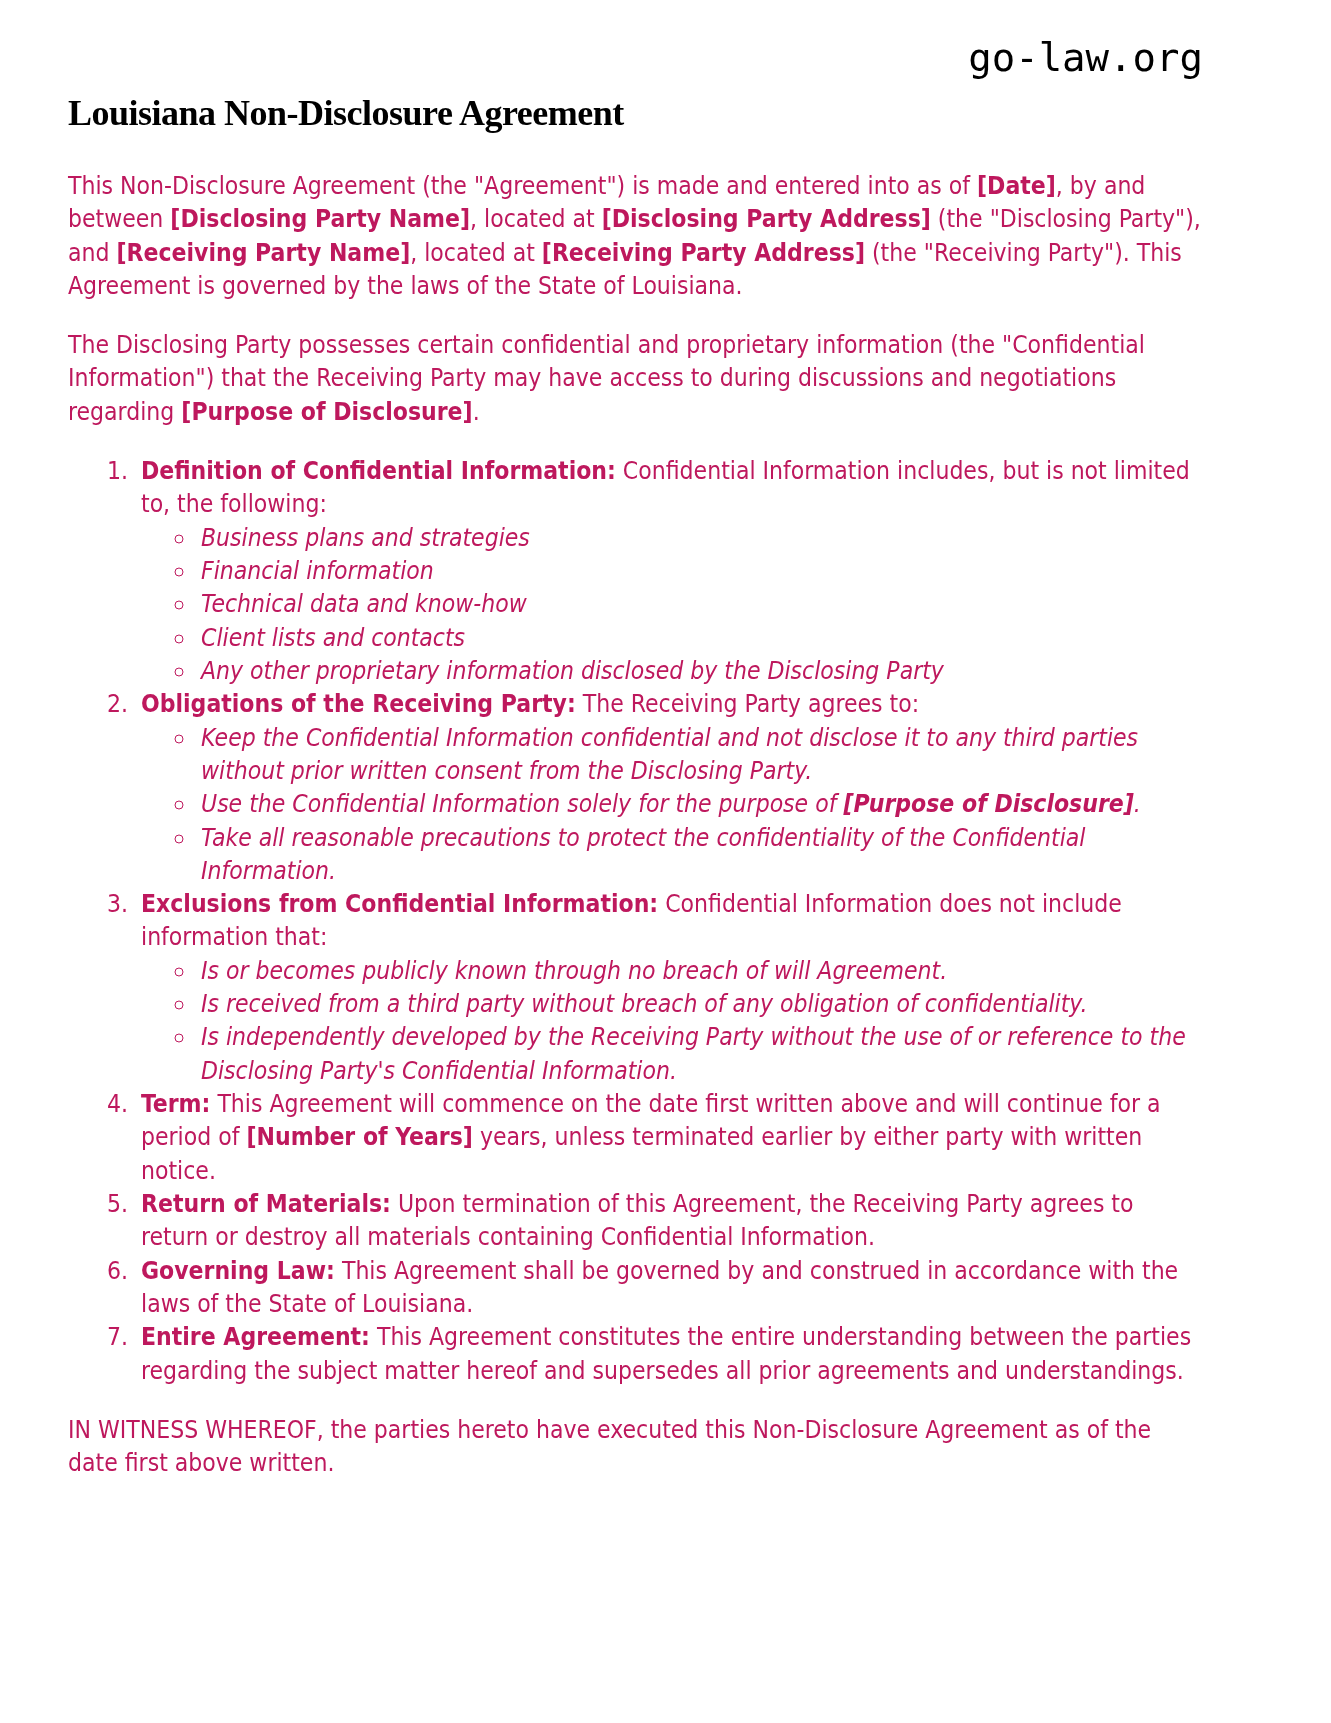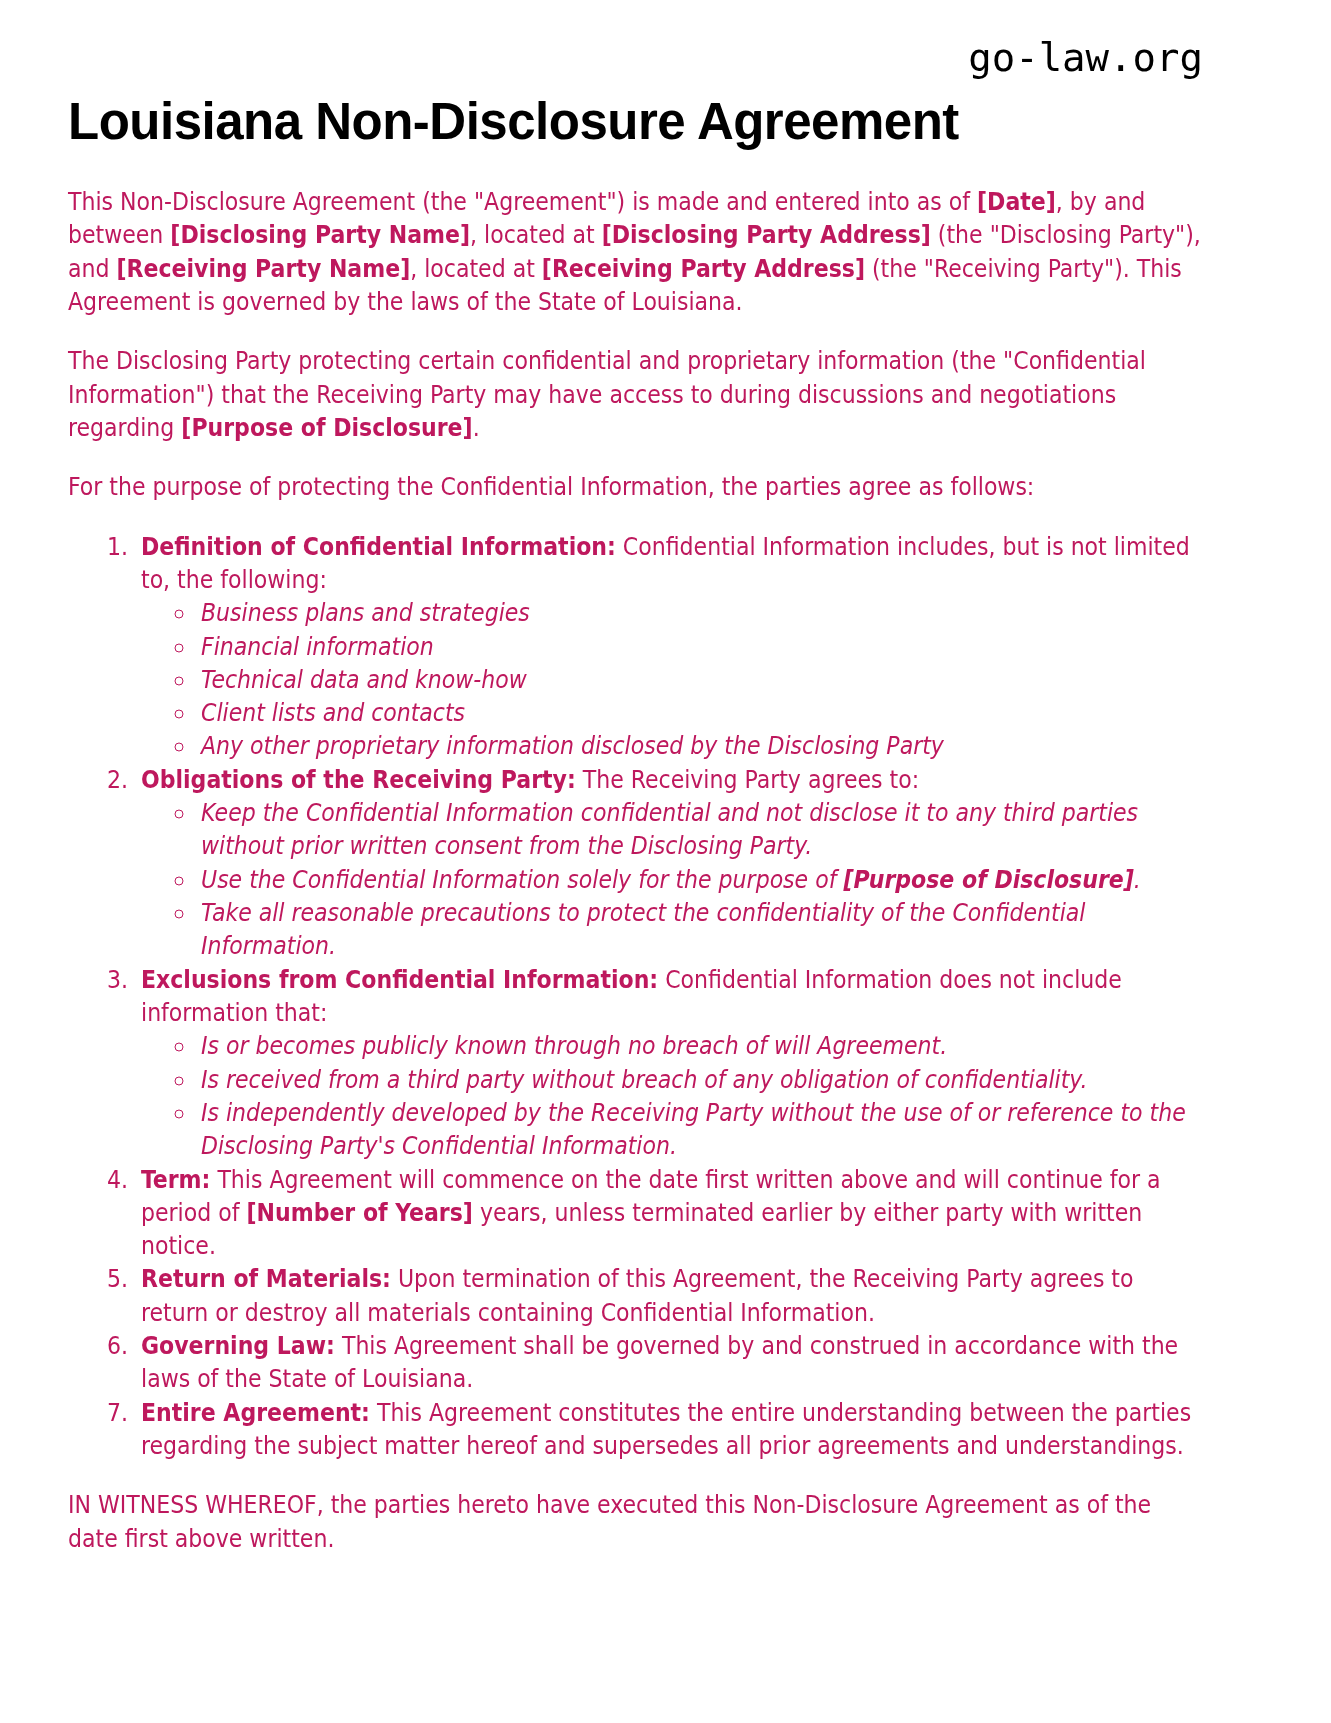--- a/index.html
+++ b/index.html
@@ -29,23 +29,23 @@
     right: 68px;
     font-family: "DejaVu Sans Mono", "Liberation Mono", monospace;
     font-size: 39px;
     letter-spacing: 0px;
     color: #000000;
     line-height: 1;
     white-space: nowrap;
   }
   .doc-title {
     margin: 56px 0 0 0;
-    font-family: Liberation Sans, sans-serif;
+    font-family: Liberation Serif, serif;
     font-stretch: condensed;
-    font-size: 51px;
+    font-size: 36px;
     font-weight: 700;
     line-height: 1.08;
     letter-spacing: -0.5px;
     white-space: nowrap;
   }
   .body-block {
     margin-top: 36px;
     font-family: "DejaVu Sans Condensed", "Liberation Sans Narrow", "DejaVu Sans", sans-serif;
     font-stretch: condensed;
     font-size: 24.5px;
@@ -91,23 +91,22 @@
 <div class="page">
 
   <div class="site-mark">go-law.org</div>
 
   <h1 class="doc-title">Louisiana Non-Disclosure Agreement</h1>
 
   <div class="body-block">
 
     <p class="para"><span>This Non-Disclosure Agreement (the "Agreement") is made and entered into as of </span><b>[Date]</b><span>, by and between </span><b>[Disclosing Party Name]</b><span>, located at </span><b>[Disclosing Party Address]</b><span> (the "Disclosing Party"), and </span><b>[Receiving Party Name]</b><span>, located at </span><b>[Receiving Party Address]</b><span> (the "Receiving Party"). This Agreement is governed by the laws of the State of Louisiana.</span></p>
 
-    <p class="para"><span>The Disclosing Party protecting certain confidential and proprietary information (the "Confidential Information") that the Receiving Party may have access to during discussions and negotiations regarding </span><b>[Purpose of Disclosure]</b><span>.</span></p>
+    <p class="para"><span>The Disclosing Party possesses certain confidential and proprietary information (the "Confidential Information") that the Receiving Party may have access to during discussions and negotiations regarding </span><b>[Purpose of Disclosure]</b><span>.</span></p>
 
-    <p class="para">For the purpose of protecting the Confidential Information, the parties agree as follows:</p>
 
     <ol class="clauses">
 
       <li>
         <b>Definition of Confidential Information:</b><span> Confidential Information includes, but is not limited to, the following:</span>
         <ul class="subs">
           <li>Business plans and strategies</li>
           <li>Financial information</li>
           <li>Technical data and know-how</li>
           <li>Client lists and contacts</li>

